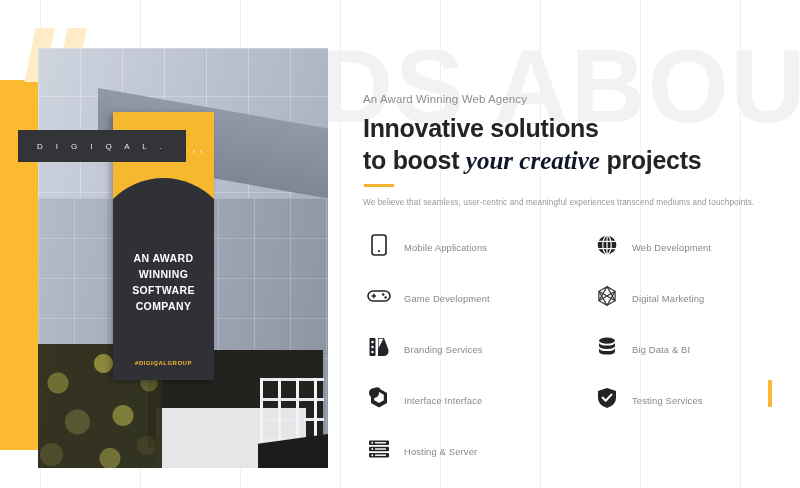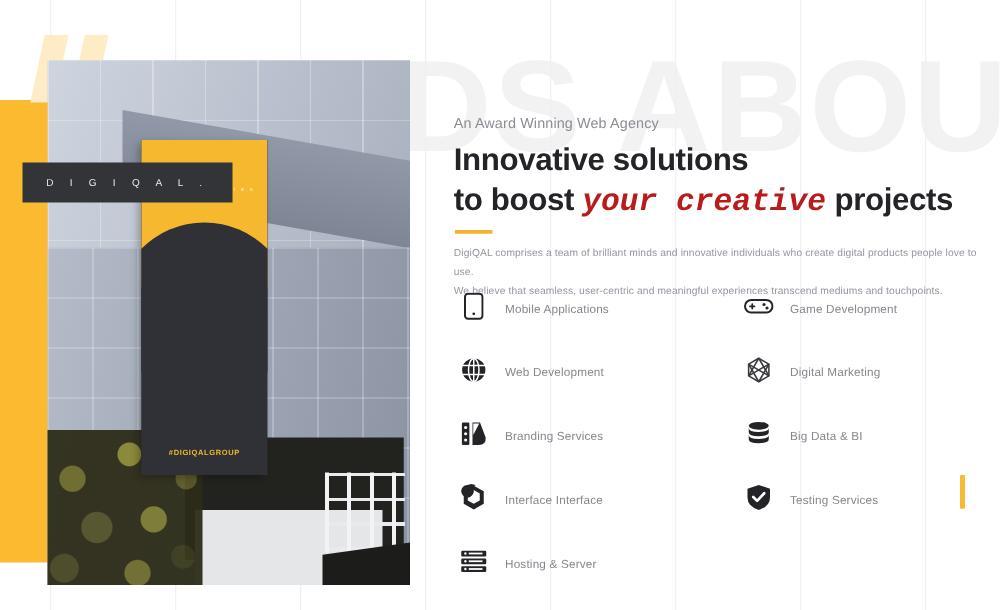--- a/index.html
+++ b/index.html
@@ -151,22 +151,22 @@
 
   .eyebrow {
     position:absolute; left:0; top:49px; font-size:11.5px; color:#8b8d93; letter-spacing:.1px;
   }
   h1.headline {
     position:absolute; left:0; top:68px; width:430px;
     font-size:25px; line-height:32px; font-weight:bold; color:#232328;
     letter-spacing:-.3px;
   }
   h1.headline .em {
-    font-family:Liberation Mono, monospace;
-    font-style:italic; font-weight:bold; color:#b91c1c; letter-spacing:0;
+    font-family:Liberation Serif, serif;
+    font-style:italic; font-weight:bold; color:#0f172a; letter-spacing:0;
   }
   .rule {
     position:absolute; left:1px; top:140px; width:30px; height:2.5px; background:#F5B22E;
   }
   .para {
     position:absolute; left:0; top:151px; width:420px;
     font-size:8.2px; line-height:15px; color:#9497a0; letter-spacing:.1px;
   }
 
   
@@ -257,81 +257,86 @@
     <div class="foliage"></div>
   </div>
 
   <div class="banner">
     <div class="top"></div>
     <div class="curve"></div>
     <div class="logo">
       <div class="lg-main">DigiQal</div>
       <div class="lg-sub">T E C H N O L O G I E S</div>
     </div>
+    <div class="btext">
+      <div>AN AWARD</div>
+      <div>WINNING</div>
+      <div>SOFTWARE</div>
+      <div>COMPANY</div>
+    </div>
     <div class="hash">#DIGIQALGROUP</div>
   </div>
 
   <div class="label-bar">D I G I Q A L .</div>
 
   <div class="content">
 
     <div class="eyebrow">An Award Winning Web Agency</div>
 
     <h1 class="headline">
       <span>Innovative solutions</span><br>
       <span>to boost </span><span class="em">your creative</span><span> projects</span>
     </h1>
 
     <div class="rule"></div>
 
     <div class="para">
-      <div>DigiQAL comprises a team of brilliant minds and innovative individuals who create digital products people love to use.</div>
       <div>We believe that seamless, user-centric and meaningful experiences transcend mediums and touchpoints.</div>
     </div>
 
     <div class="services">
 
       <div class="svc">
         <span class="ic">
           <svg width="16" height="22" viewBox="0 0 16 22">
               <rect x="1" y="1" width="14" height="20" rx="2.5" fill="none" stroke="#232328" stroke-width="1.6"></rect>
               <circle cx="8" cy="17" r="1.1" fill="#232328"></circle>
             </svg>
         </span>
         <span class="tx"><span class="nm">Mobile Applications</span><span class="ul"></span></span>
-      </div>
-
-      <div class="svc">
-        <span class="ic">
-          <svg width="24" height="16" viewBox="0 0 24 16">
-              <rect x="1" y="3" width="22" height="10" rx="5" fill="none" stroke="#232328" stroke-width="1.6"></rect>
-              <g stroke="#232328" stroke-width="1.4" stroke-linecap="round">
-                <line x1="5" y1="8" x2="8.6" y2="8"></line>
-                <line x1="6.8" y1="6.2" x2="6.8" y2="9.8"></line>
-              </g>
-              <circle cx="16.2" cy="6.6" r="1.25" fill="#232328"></circle>
-              <circle cx="18.6" cy="9.4" r="1.25" fill="#232328"></circle>
-            </svg>
-        </span>
-        <span class="tx"><span class="nm">Game Development</span><span class="ul"></span></span>
       </div>
 
       <div class="svc">
         <span class="ic">
           <svg width="22" height="22" viewBox="0 0 22 22">
               <circle cx="11" cy="11" r="9.3" fill="#232328"></circle>
               <g stroke="#fff" stroke-width="1.2" fill="none">
                 <ellipse cx="11" cy="11" rx="4.2" ry="9.3"></ellipse>
                 <line x1="1.8" y1="7.4" x2="20.2" y2="7.4"></line>
                 <line x1="1.8" y1="14.6" x2="20.2" y2="14.6"></line>
                 <line x1="11" y1="1.7" x2="11" y2="20.3"></line>
               </g>
             </svg>
         </span>
         <span class="tx"><span class="nm">Web Development</span><span class="ul"></span></span>
+      </div>
+
+      <div class="svc">
+        <span class="ic">
+          <svg width="24" height="16" viewBox="0 0 24 16">
+              <rect x="1" y="3" width="22" height="10" rx="5" fill="none" stroke="#232328" stroke-width="1.6"></rect>
+              <g stroke="#232328" stroke-width="1.4" stroke-linecap="round">
+                <line x1="5" y1="8" x2="8.6" y2="8"></line>
+                <line x1="6.8" y1="6.2" x2="6.8" y2="9.8"></line>
+              </g>
+              <circle cx="16.2" cy="6.6" r="1.25" fill="#232328"></circle>
+              <circle cx="18.6" cy="9.4" r="1.25" fill="#232328"></circle>
+            </svg>
+        </span>
+        <span class="tx"><span class="nm">Game Development</span><span class="ul"></span></span>
       </div>
 
       <div class="svc">
         <span class="ic">
           <svg width="22" height="22" viewBox="0 0 22 22">
               <g fill="none" stroke="#3a3b40" stroke-width="1.25">
                 <polygon points="11,1.6 19.1,6.3 19.1,15.7 11,20.4 2.9,15.7 2.9,6.3"></polygon>
                 <line x1="11" y1="1.6" x2="19.1" y2="15.7"></line>
                 <line x1="11" y1="1.6" x2="2.9" y2="15.7"></line>
                 <line x1="19.1" y1="6.3" x2="11" y2="20.4"></line>

